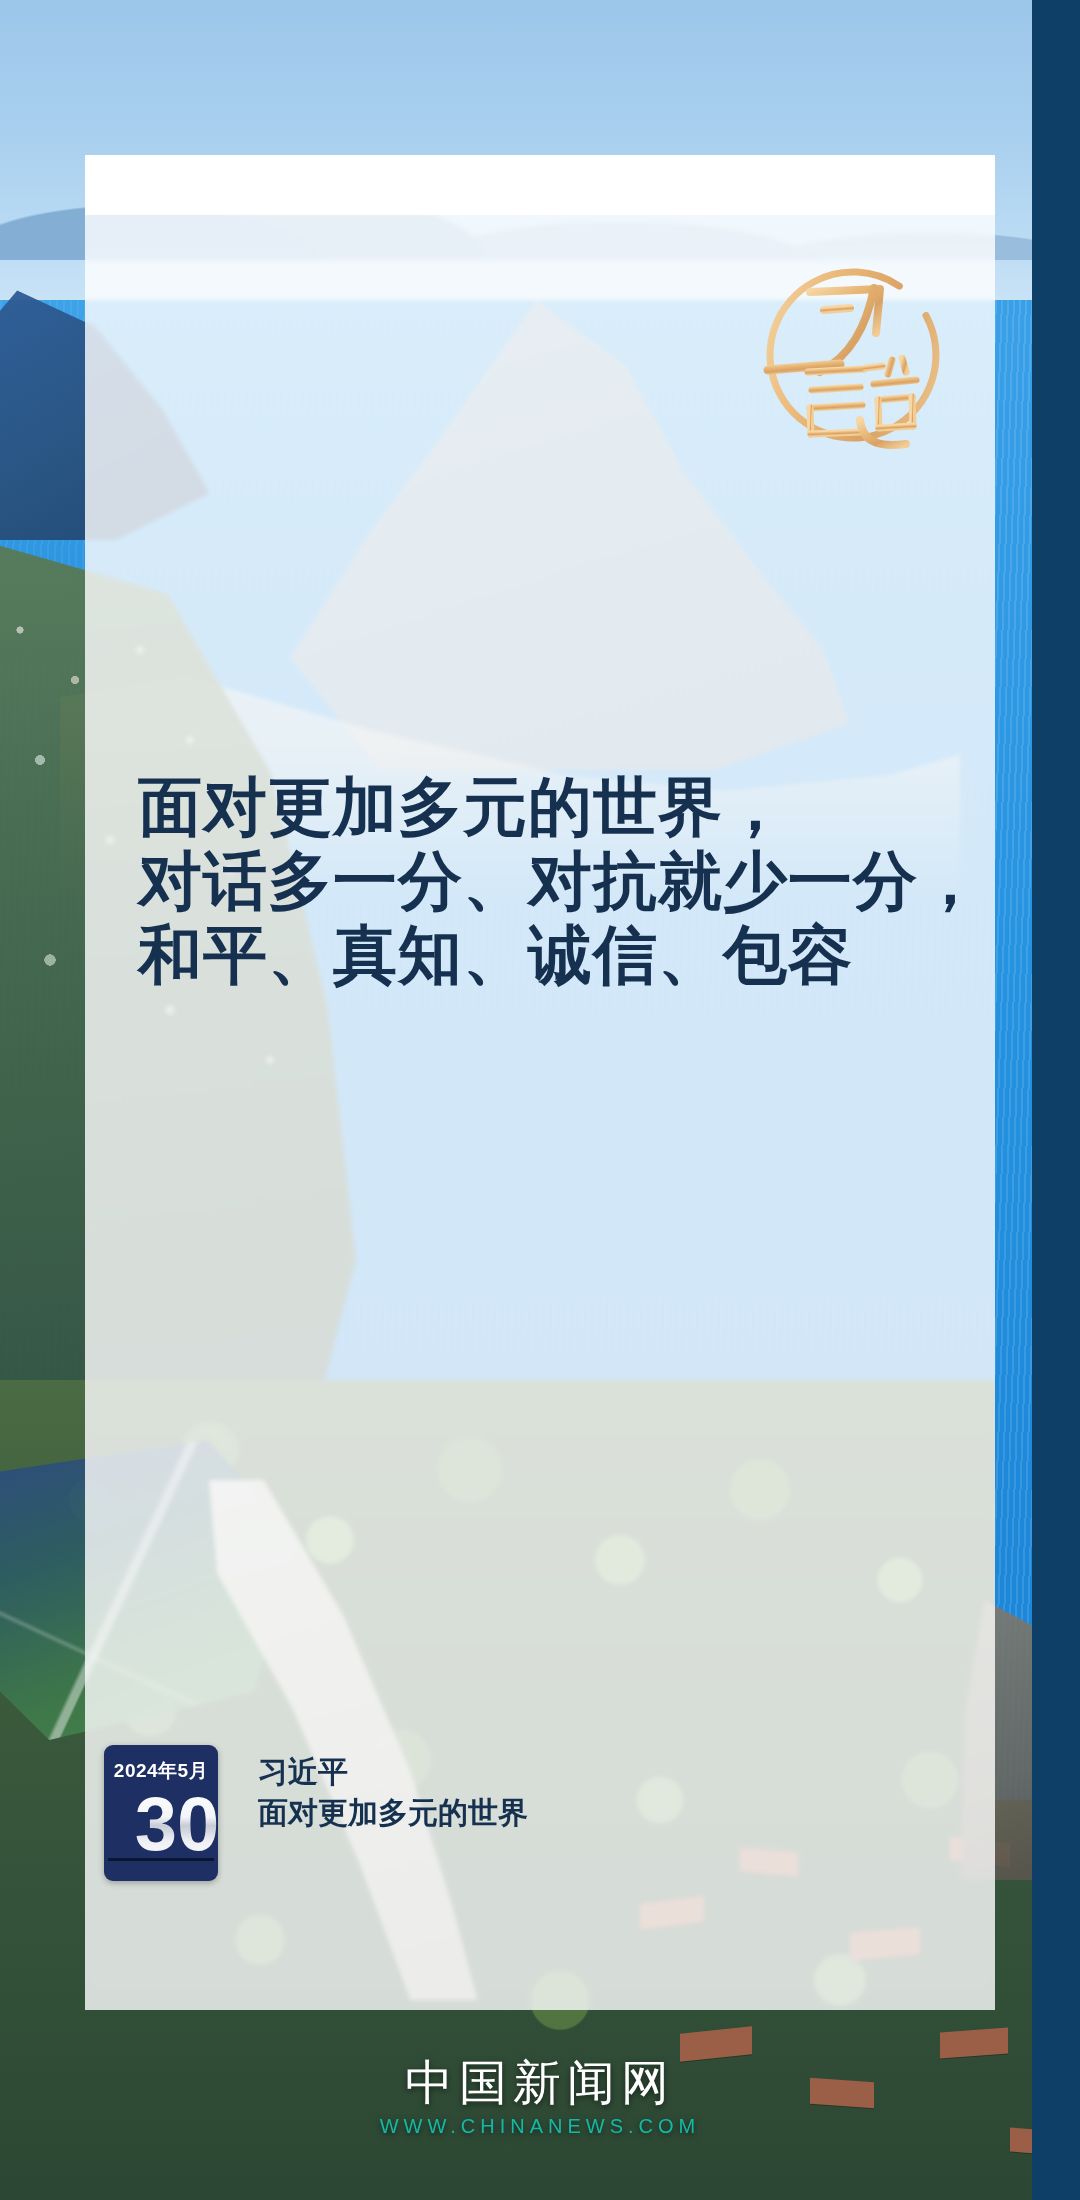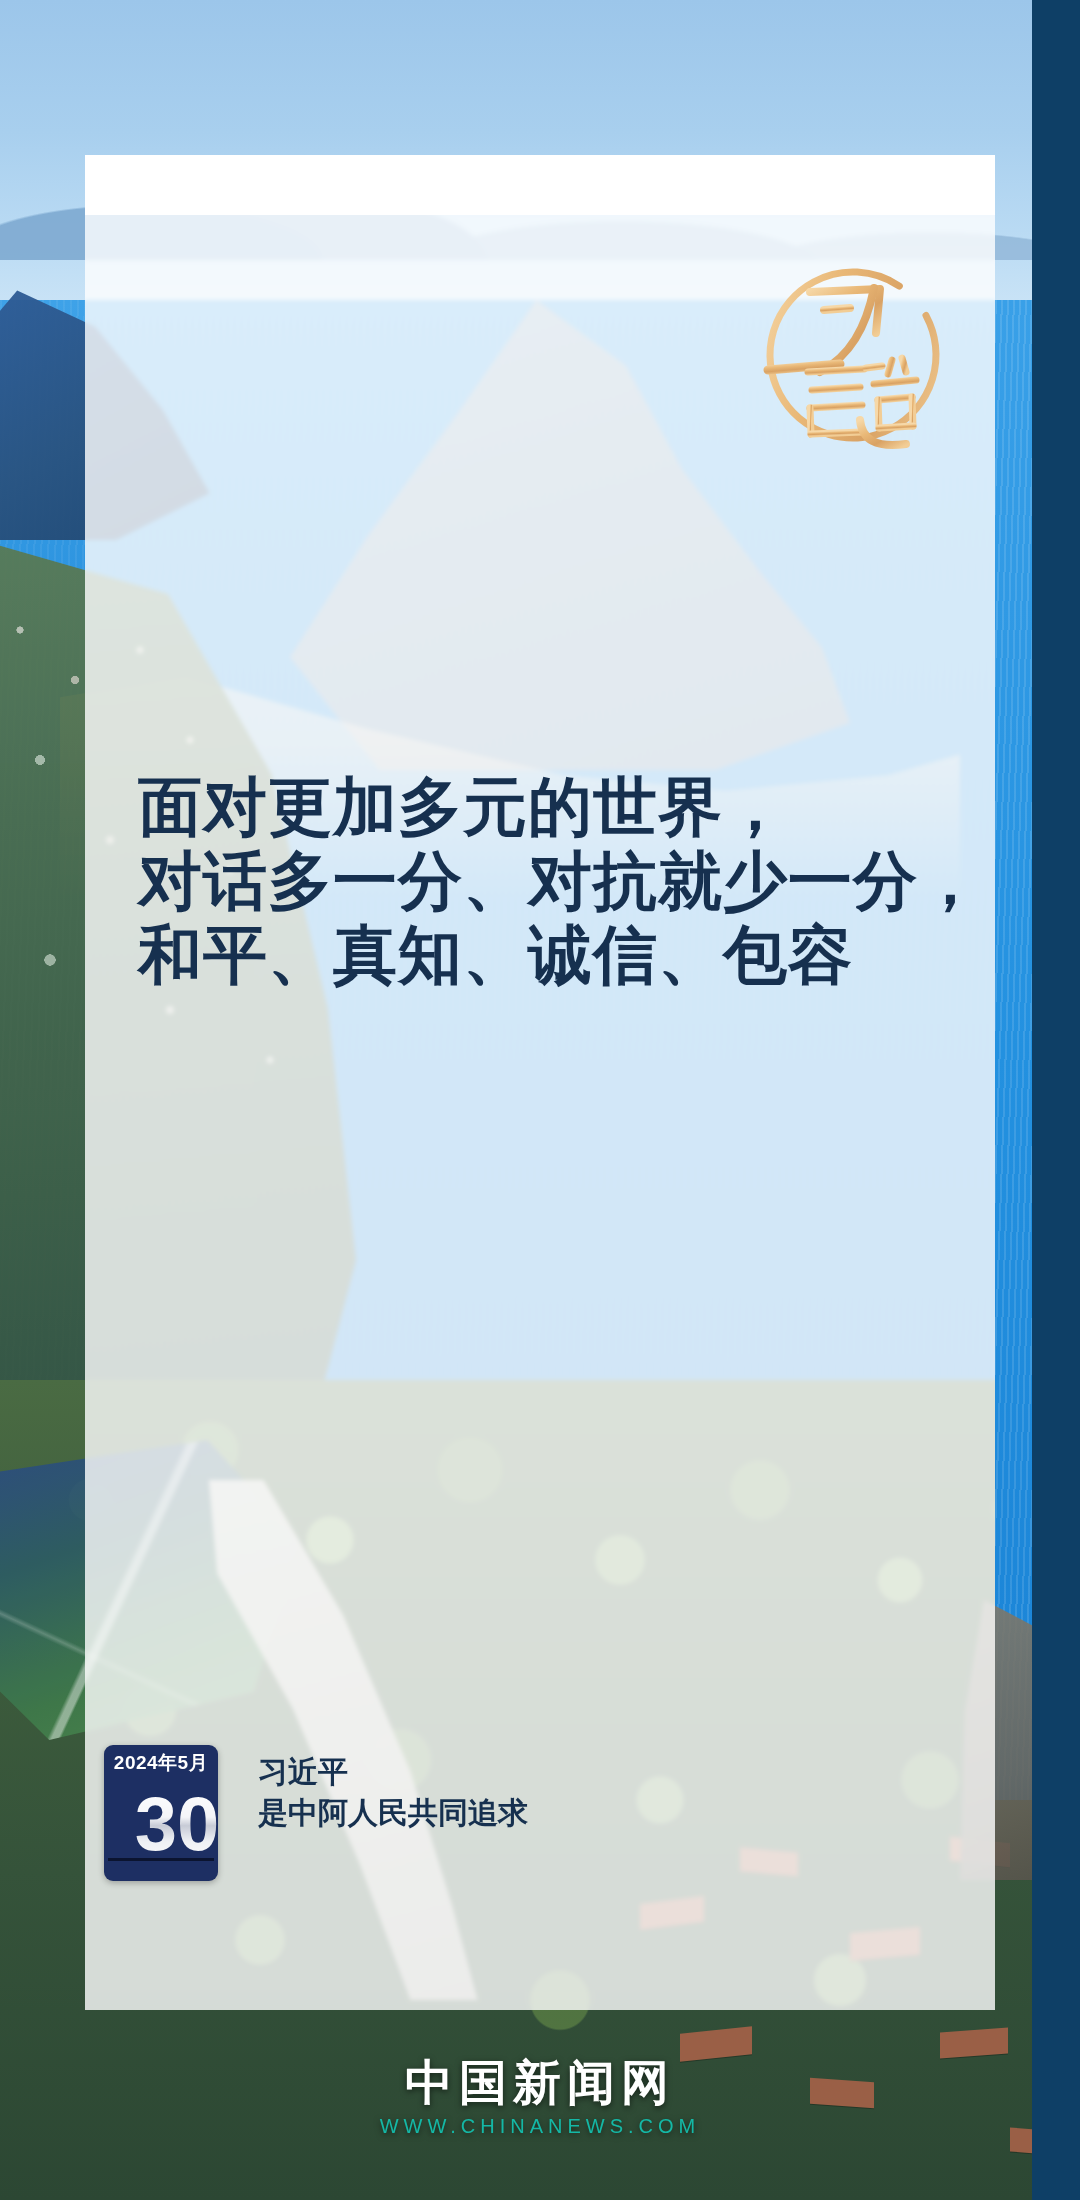--- a/index.html
+++ b/index.html
@@ -181,21 +181,21 @@
   }
 
   
   .datebadge{
     position:absolute;left:104px;top:1745px;width:114px;height:136px;
     background:#1d2f63;border-radius:9px;
     box-shadow:0 2px 6px rgba(0,0,0,.28);
     overflow:hidden;
   }
   .datebadge .ym{
-    position:absolute;top:5px;left:0;width:100%;text-align:center;
+    position:absolute;top:13px;left:0;width:100%;text-align:center;
     color:#ffffff;font-size:19px;font-weight:bold;letter-spacing:.5px;
     font-family:"Liberation Sans","DejaVu Sans",sans-serif;
   }
   .datebadge .dd{
     position:absolute;top:36px;left:0;width:100%;text-align:center;
     font-size:76px;font-weight:bold;line-height:86px;
     font-family:"Liberation Sans","DejaVu Sans",sans-serif;
     background:linear-gradient(180deg,#ffffff 0%,#f4f5f8 42%,#c7cbd6 52%,#eef0f4 70%,#ffffff 100%);
     -webkit-background-clip:text;background-clip:text;color:transparent;padding-left:16px;
   }
@@ -211,21 +211,21 @@
   }
   .attrib .speaker{font-size:30px;line-height:40px;}
   .attrib .occ{font-size:30px;line-height:41px;white-space:nowrap;}
 
   
   .footer{
     position:absolute;left:0;top:2055px;width:1080px;text-align:center;
     filter:drop-shadow(0 2px 3px rgba(0,0,0,.55));
   }
   .footer .cn{
-    color:#ffffff;font-size:48px;line-height:56px;font-weight:bold;
+    color:#ffffff;font-size:48px;line-height:56px;font-weight:normal;
     letter-spacing:6px;
     font-family:"Liberation Serif","DejaVu Serif",serif;
   }
   .footer .url{
     color:#14b8a6;font-size:20px;line-height:30px;letter-spacing:5px;
     font-family:"Liberation Sans","DejaVu Sans",sans-serif;
   }
 </style>
 </head>
 <body>
@@ -312,21 +312,21 @@
   </div>
 
   <div class="datebadge">
     <div class="ym">2024年5月</div>
     <div class="dd">30</div>
     <div class="flipline"></div>
   </div>
 
   <div class="attrib">
     <div class="speaker">习近平</div>
-    <div class="occ">是中阿人民共同追求</div>
+    <div class="occ">面对更加多元的世界</div>
   </div>
 
   <div class="footer">
     <div class="cn">中国新闻网</div>
     <div class="url">WWW.CHINANEWS.COM</div>
   </div>
 
 </div>
 
 </body></html>

